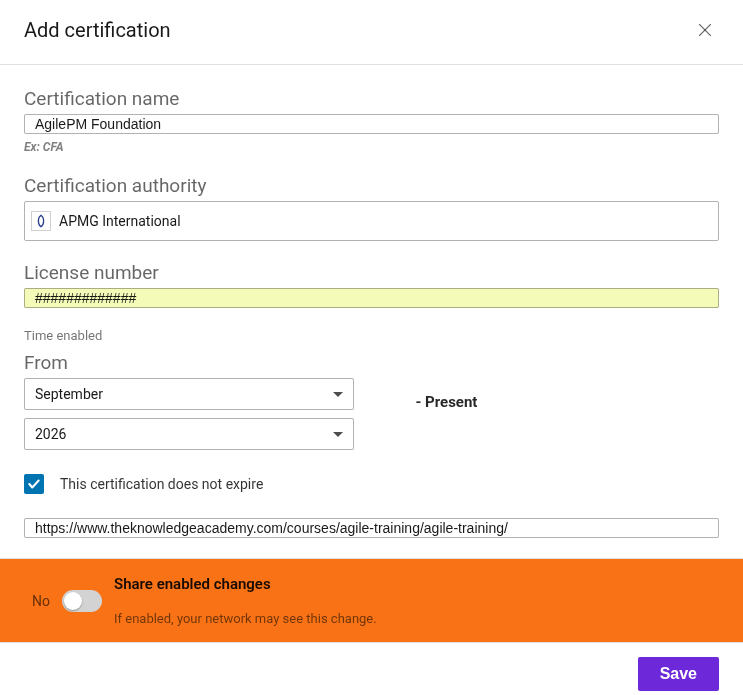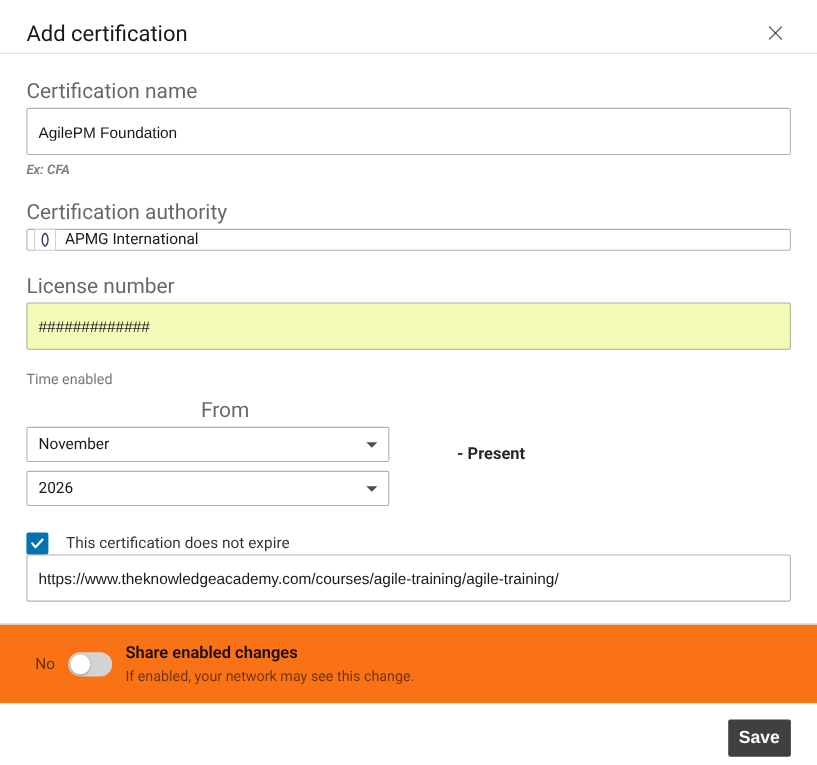--- a/index.html
+++ b/index.html
@@ -10,21 +10,21 @@
       color: rgba(0,0,0,0.9);
     }
     .modal {
       display: flex;
       flex-direction: column;
     }
     .header {
       display: flex;
       justify-content: space-between;
       align-items: center;
-      padding: 16px 24px 4px 24px;
+      padding: 16px 24px 20px 24px;
       border-bottom: 1px solid #e0e0e0;
     }
     .title {
       font-size: 20px;
       font-weight: 400;
       color: rgba(0,0,0,0.9);
     }
     .close-btn {
       background: none;
       border: none;
@@ -38,21 +38,21 @@
       padding: 22px 24px 20px 24px;
     }
     .field-label {
       font-size: 19px;
       color: rgba(0,0,0,0.6);
       margin-bottom: 4px;
       display: block;
     }
     .text-input {
       width: 100%;
-      height: 43px;
+      height: 20px;
       padding: 0 10px;
       border: 1px solid rgba(0,0,0,0.3);
       border-radius: 2px;
       font-size: 14px;
       color: rgba(0,0,0,0.9);
       background: #fff;
     }
     .hint {
       font-size: 12px;
       font-style: italic;
@@ -60,21 +60,21 @@
       margin-top: 6px;
       font-weight: bold;
     }
     .block {
       margin-bottom: 20px;
     }
     .authority-wrap {
       display: flex;
       align-items: center;
       width: 100%;
-      height: 20px;
+      height: 40px;
       border: 1px solid rgba(0,0,0,0.3);
       border-radius: 2px;
       padding: 0 6px;
       gap: 8px;
     }
     .authority-logo {
       width: 20px;
       height: 20px;
       border: 1px solid #d0d0d0;
       background: #fff;
@@ -94,21 +94,20 @@
       font-size: 13px;
       color: rgba(0,0,0,0.55);
       margin-bottom: 8px;
     }
     .time-row {
       display: flex;
       align-items: center;
     }
     .from-col {
       flex: 0 0 52%;
-      text-align: center;
     }
     .present-col {
       flex: 0 0 48%;
       padding-left: 30px;
       padding-top: 2px;
     }
     .present-text {
       font-size: 15px;
       color: rgba(0,0,0,0.85);
       font-weight: bold;
@@ -132,20 +131,21 @@
       width: 0; height: 0;
       border-left: 5px solid transparent;
       border-right: 5px solid transparent;
       border-top: 5px solid rgba(0,0,0,0.7);
     }
     .checkbox-row {
       display: flex;
       align-items: center;
       gap: 16px;
       margin-top: 24px;
+      margin-bottom: 24px;
     }
     .checkbox {
       width: 20px;
       height: 20px;
       background: #0073b1;
       border-radius: 2px;
       display: flex;
       align-items: center;
       justify-content: center;
       cursor: pointer;
@@ -187,33 +187,33 @@
       box-shadow: 0 1px 2px rgba(0,0,0,0.3);
     }
     .share-text .t1 {
       font-size: 15px;
       font-weight: 600;
       color: rgba(0,0,0,0.9);
     }
     .share-text .t2 {
       font-size: 13px;
       color: rgba(0,0,0,0.55);
-      margin-top: 6px;
+      margin-top: 18px;
     }
     .footer {
       padding: 14px 24px;
       display: flex;
       justify-content: flex-end;
     }
     .save-btn {
-      background: #404040;
+      background: #6d28d9;
       color: #fff;
       border: none;
       border-radius: 2px;
-      padding: 8px 10px;
+      padding: 8px 22px;
       font-size: 16px;
       font-weight: 600;
       cursor: pointer;
     }
   </style>
 </head>
 <body>
 
 <div class="modal">
   <div class="header">
@@ -250,21 +250,21 @@
       <label class="field-label">License number</label>
       <input type="text" class="text-input license-input" value="#############" style="">
     </div>
 
     <div class="time-heading">Time enabled</div>
 
     <div class="time-row">
       <div class="from-col">
         <label class="field-label">From</label>
         <div class="select">
-          <span>November</span>
+          <span>September</span>
           <span class="caret"></span>
         </div>
         <div class="select">
           <span>2026</span>
           <span class="caret"></span>
         </div>
       </div>
       <div class="present-col">
         <div class="present-text">- Present</div>
       </div>

